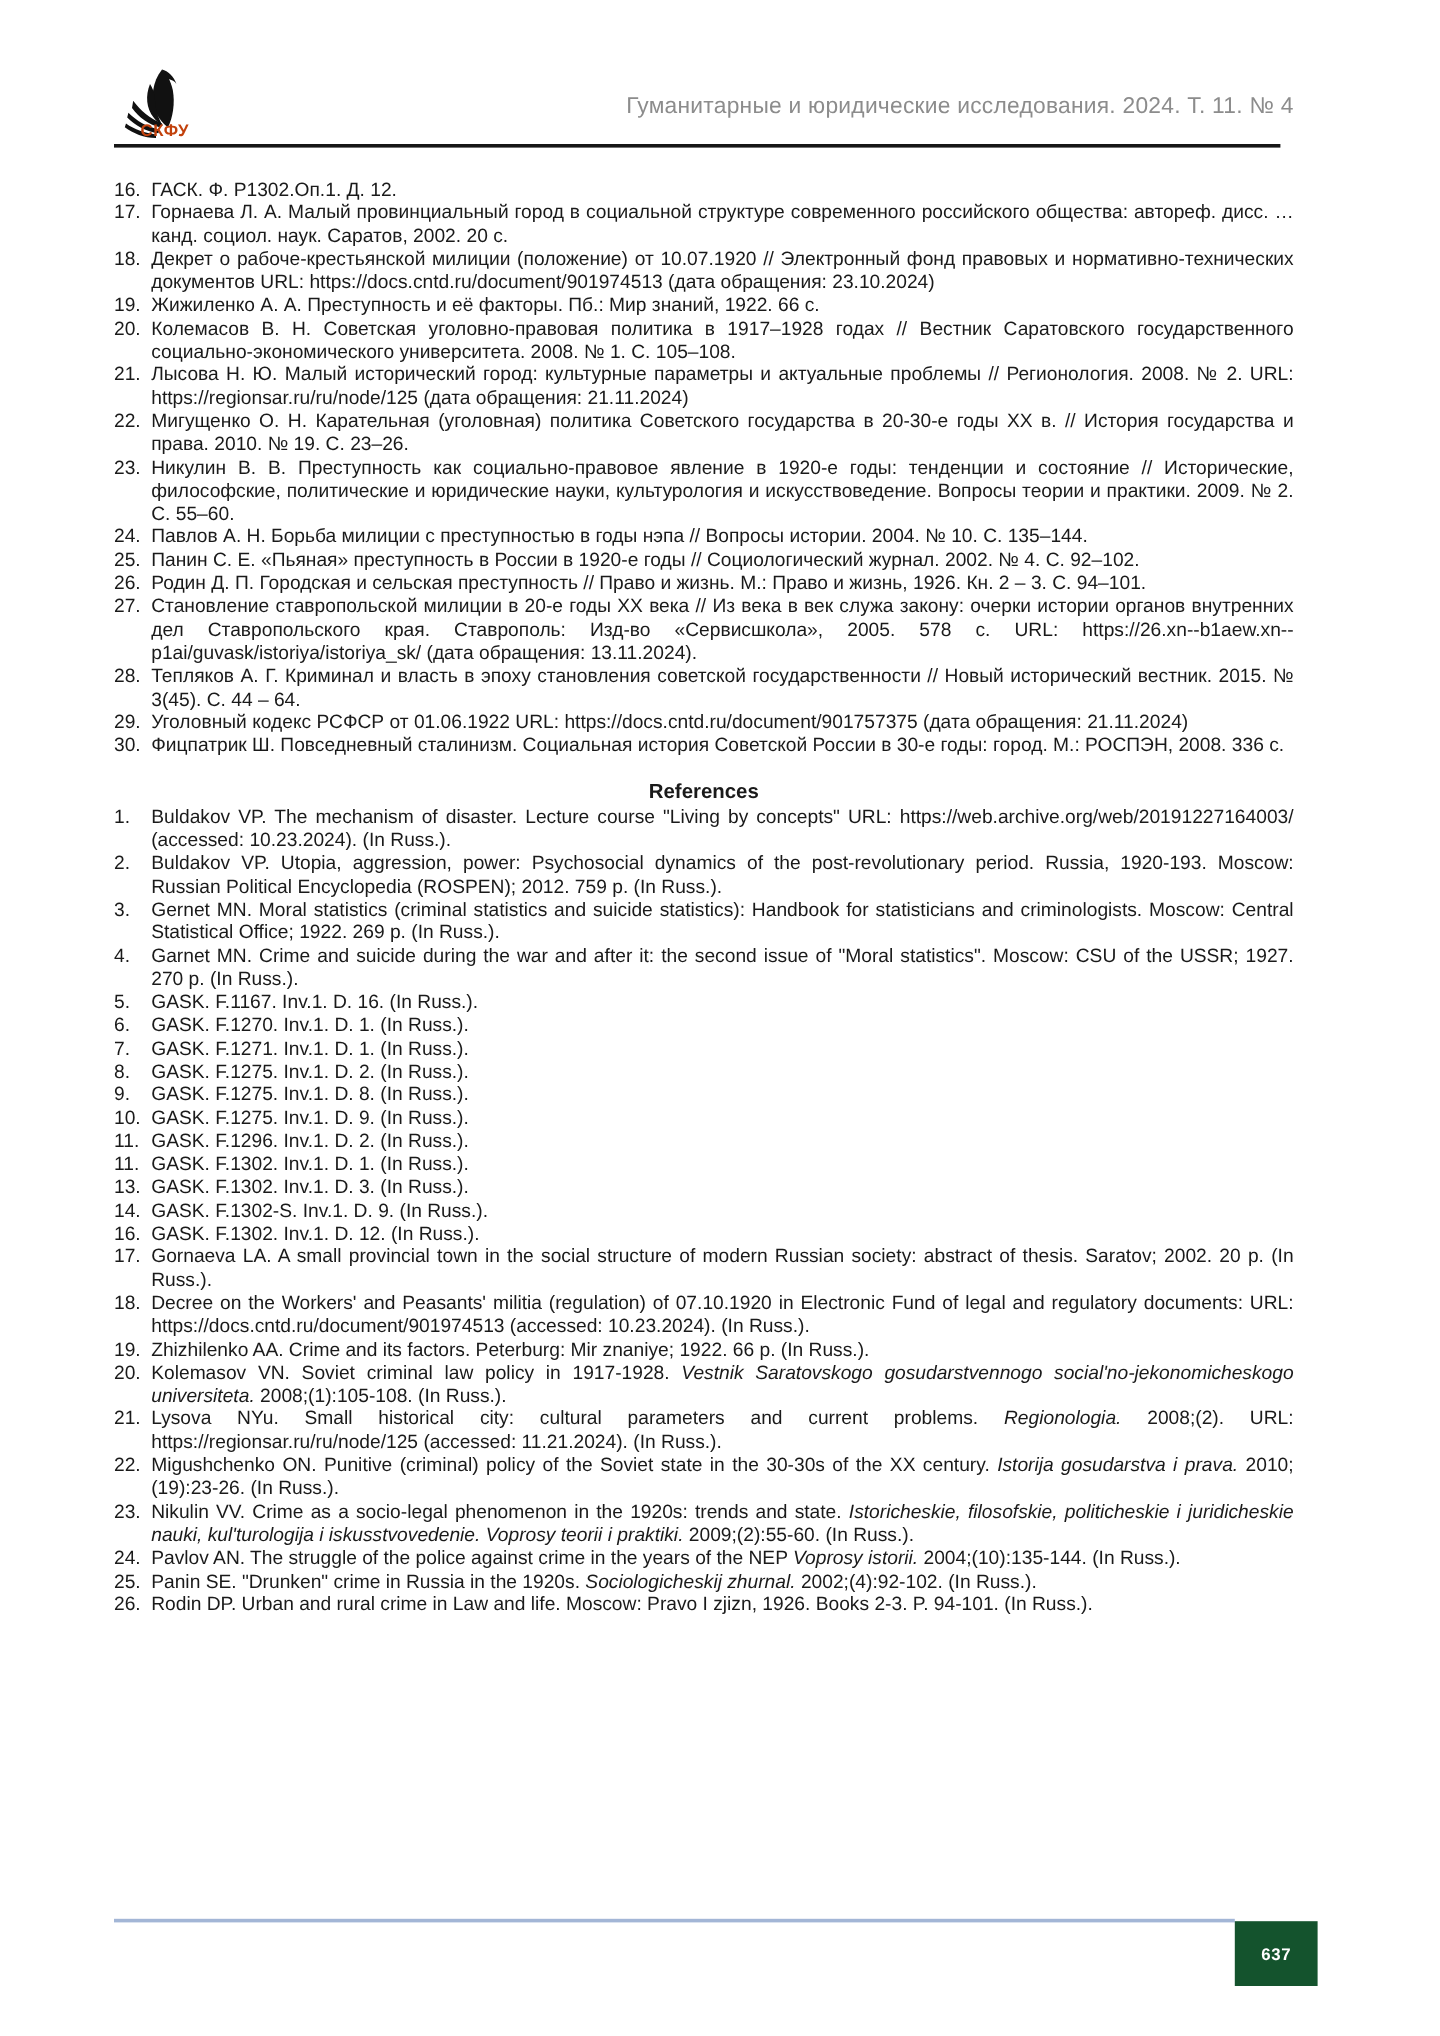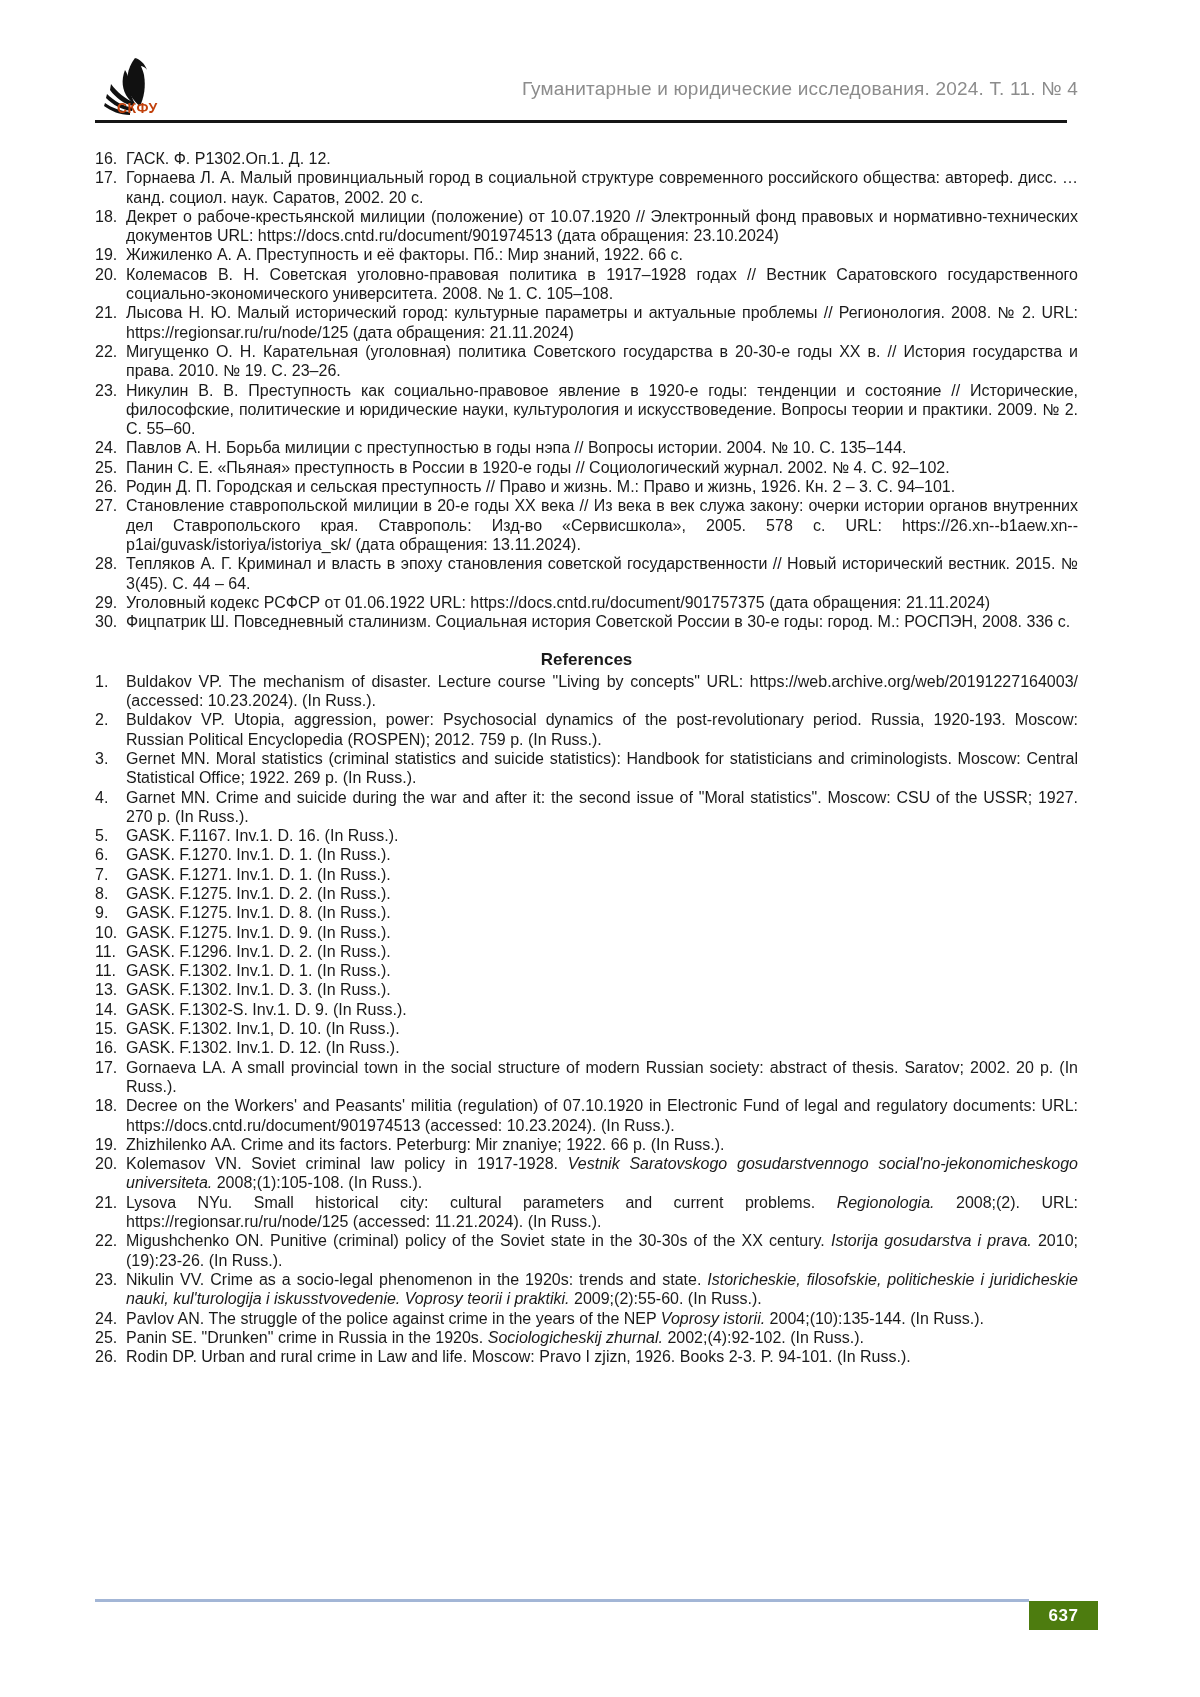--- a/index.html
+++ b/index.html
@@ -42,24 +42,24 @@
     font-size: 17px; font-weight: bold; text-align: center;
     margin: 19px 0 2px 0; line-height: 19.3px;
   }
 
   
   .footer-line {
     position: absolute; left: 95px; top: 1599px; width: 934px; height: 3px;
     background: #a3b6d6;
   }
   .page-badge {
-    position: absolute; left: 1029px; top: 1601px; width: 69px; height: 29px;
-    background: #4d7c0f; color: #ffffff;
+    position: absolute; left: 1029px; top: 1601px; width: 69px; height: 54px;
+    background: #14532d; color: #ffffff;
     display: flex; align-items: center; justify-content: center;
-    font-size: 17px; font-weight: bold; letter-spacing: 0.5px;
+    font-size: 14px; font-weight: bold; letter-spacing: 0.5px;
   }
 </style>
 </head>
 <body>
 
 <div class="page">
 
   <div class="header">
     <div class="logo">
       <span>
@@ -193,24 +193,20 @@
         </div>
         <div class="ref-item">
           <span class="ref-num">13.</span>
           <span class="ref-text"><span>GASK. F.1302. Inv.1. D. 3. (In Russ.).</span></span>
         </div>
         <div class="ref-item">
           <span class="ref-num">14.</span>
           <span class="ref-text"><span>GASK. F.1302-S. Inv.1. D. 9. (In Russ.).</span></span>
         </div>
         <div class="ref-item">
-          <span class="ref-num">15.</span>
-          <span class="ref-text"><span>GASK. F.1302. Inv.1, D. 10. (In Russ.).</span></span>
-        </div>
-        <div class="ref-item">
           <span class="ref-num">16.</span>
           <span class="ref-text"><span>GASK. F.1302. Inv.1. D. 12. (In Russ.).</span></span>
         </div>
         <div class="ref-item">
           <span class="ref-num">17.</span>
           <span class="ref-text"><span>Gornaeva LA. A small provincial town in the social structure of modern Russian society: abstract of thesis. Saratov; 2002. 20 p. (In Russ.).</span></span>
         </div>
         <div class="ref-item">
           <span class="ref-num">18.</span>
           <span class="ref-text"><span>Decree on the Workers' and Peasants' militia (regulation) of 07.10.1920 in Electronic Fund of legal and regulatory documents: URL: https://docs.cntd.ru/document/901974513 (accessed: 10.23.2024). (In Russ.).</span></span>

